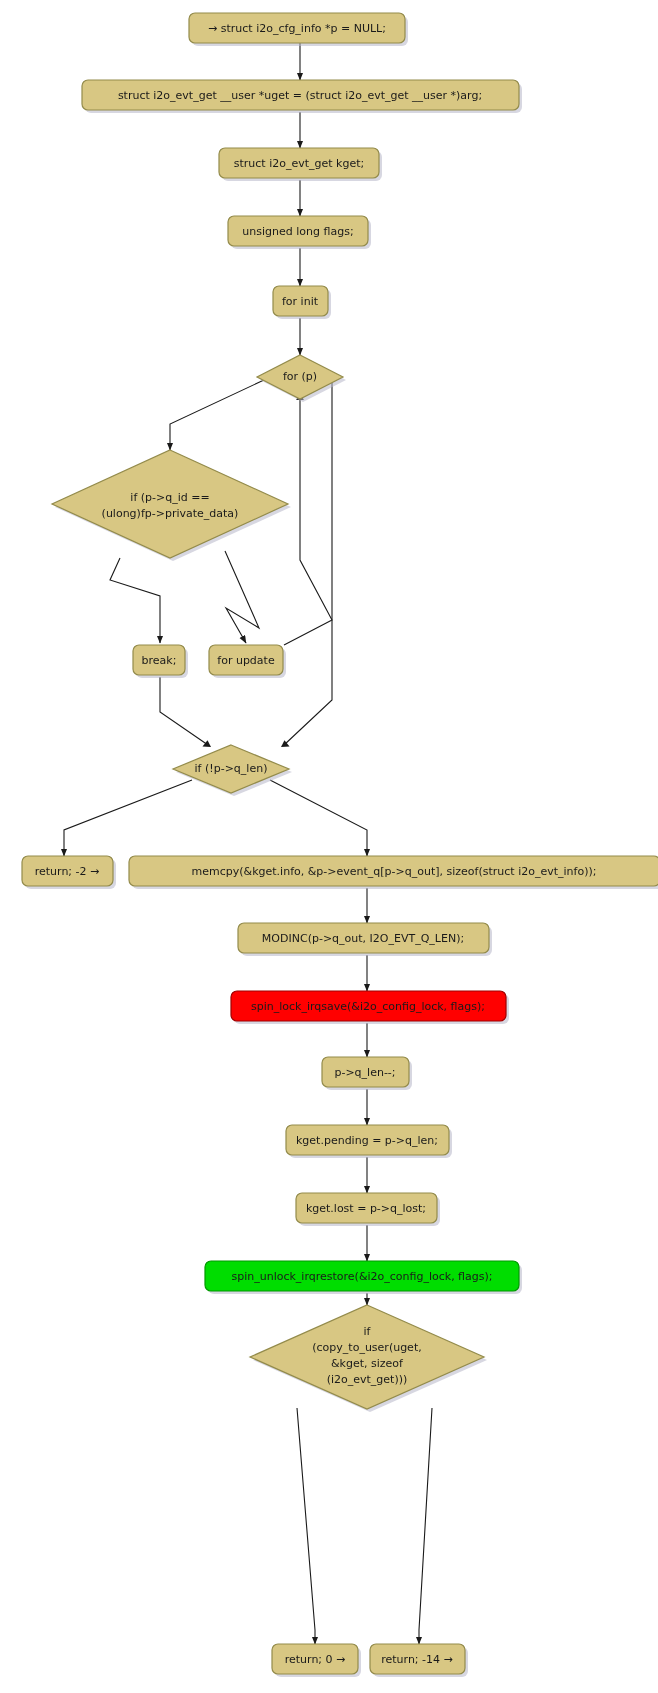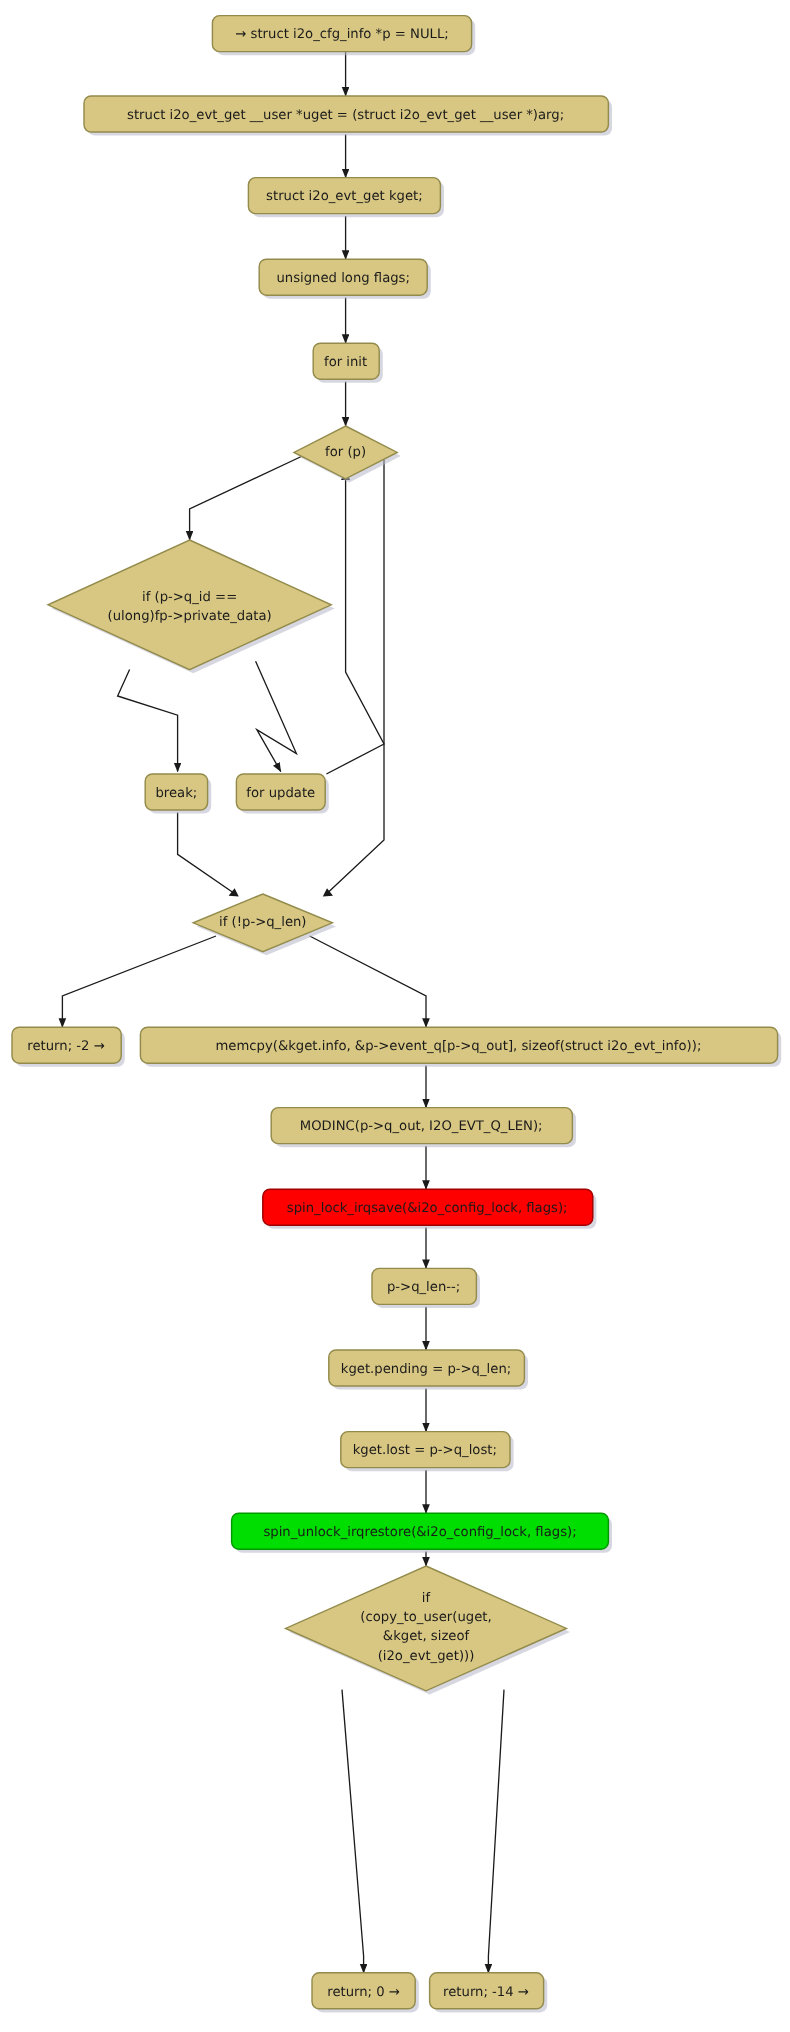--- a/index.html
+++ b/index.html
@@ -9,21 +9,21 @@
   }
   body {
     width: 658px;
     height: 1693px;
     position: relative;
     font-family: "DejaVu Sans", sans-serif;
     overflow: hidden;
   }
   #flow-root {
     position: absolute;
-    top: 0; left: 0;
+    top: 0; left: 12px;
     width: 552px;
     height: 1693px;
   }
   svg { display: block; }
   .node-text {
     font-family: "DejaVu Sans", sans-serif;
     font-size: 11px;
     fill: #1a1a1a;
     text-anchor: middle;
     dominant-baseline: middle;

